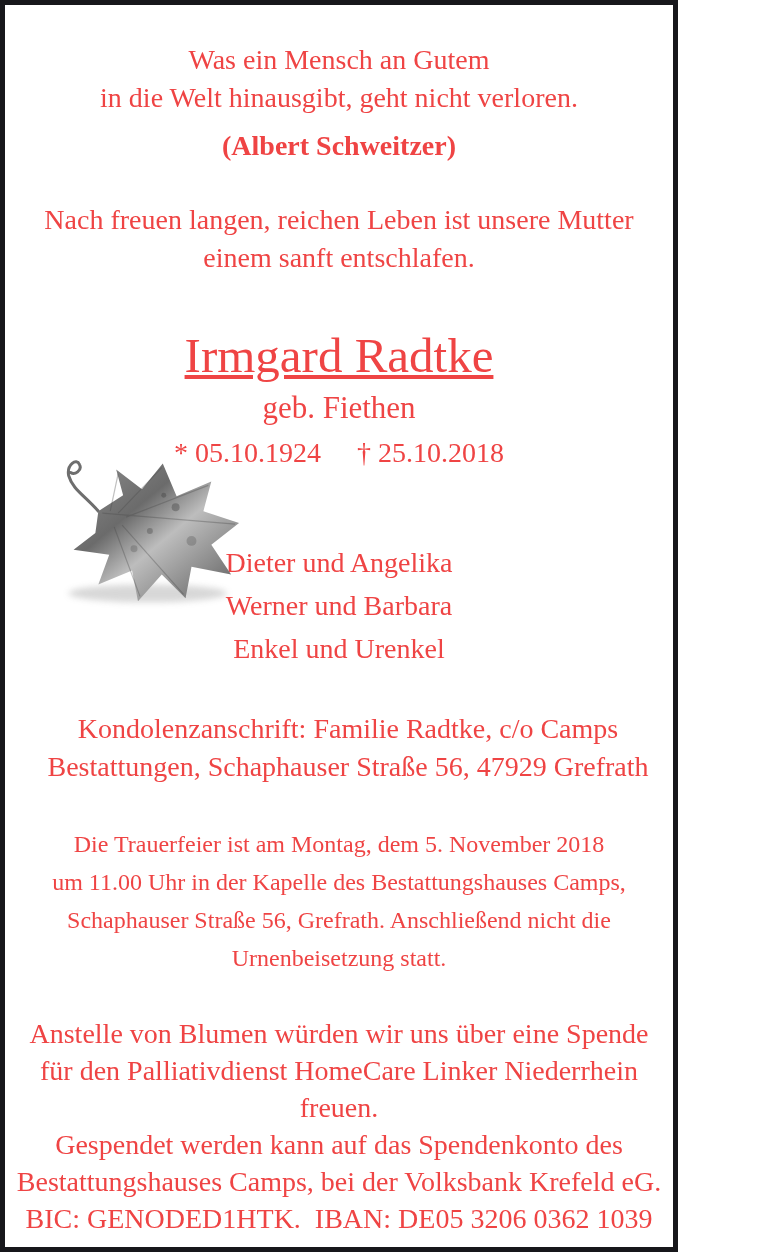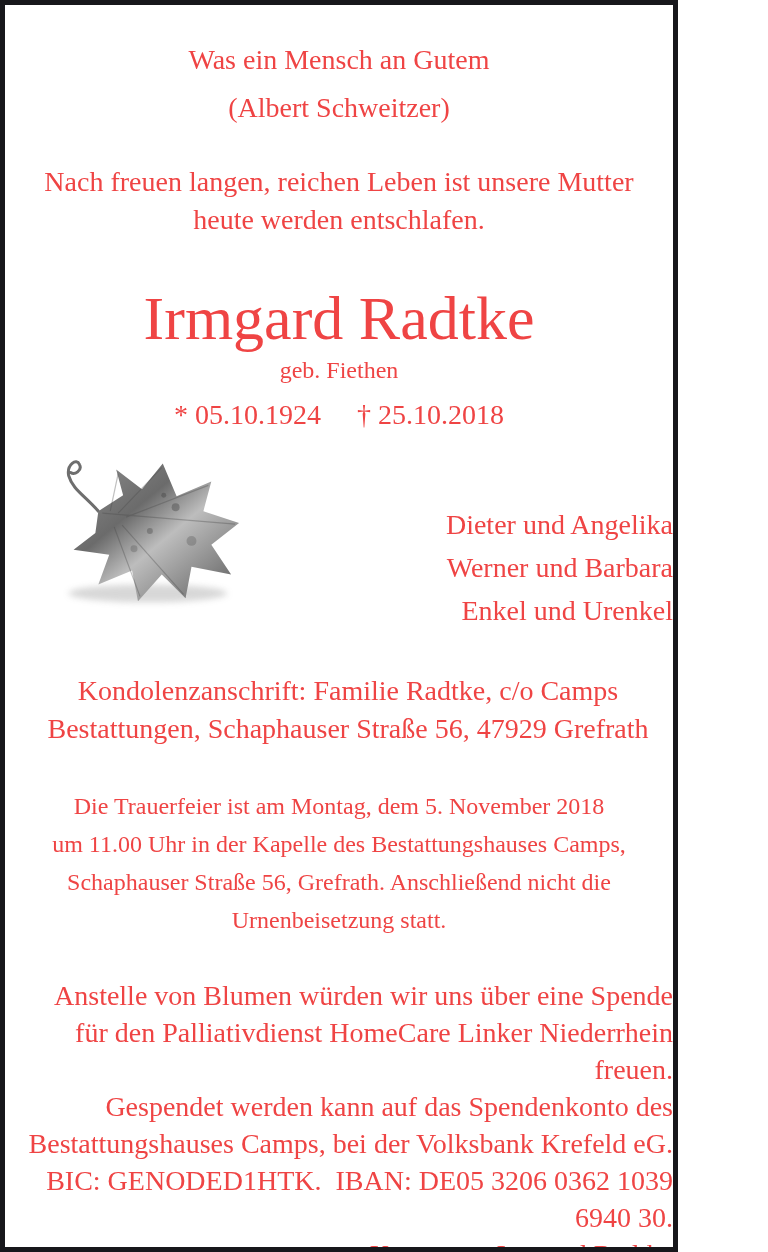--- a/index.html
+++ b/index.html
@@ -14,67 +14,68 @@
     box-sizing: border-box;
     border: 5px solid #17171b;
     background: #ffffff;
     overflow: hidden;
     font-family: "Liberation Serif", "DejaVu Serif", serif;
     color: #ef4444;
     text-align: center;
   }
   .quote-block { padding-top: 36px; }
   .quote-line { font-size: 28px; line-height: 38px; }
-  .quote-attribution { font-size: 28px; line-height: 38px; margin-top: 10px; }
+  .quote-attribution { font-size: 28px; line-height: 38px; margin-top: 10px; font-weight: bold; }
 
   .announcement-block { margin-top: 36px; }
   .announcement-line { font-size: 28px; line-height: 38px; }
 
   .deceased-block { margin-top: 50px; }
-  .deceased-name { font-size: 62px; line-height: 58px; font-weight: normal; margin: 0; }
-  .deceased-maiden { font-size: 24px; line-height: 34px; margin-top: 6px; }
+  .deceased-name { font-size: 49px; line-height: 58px; font-weight: normal; margin: 0; text-decoration: underline; }
+  .deceased-maiden { font-size: 31px; line-height: 34px; margin-top: 6px; }
   .deceased-dates { font-size: 28px; line-height: 36px; margin-top: 10px; }
   .deceased-dates .birth { margin-right: 18px; text-align: center; }
   .deceased-dates .death { margin-left: 18px; }
 
-  .mourners-block { margin-top: 70px; text-align: right; }
+  .mourners-block { margin-top: 70px; }
   .mourner-line { font-size: 28px; line-height: 43px; }
 
   .condolence-block { margin-top: 40px; padding-left: 18px; }
   .condolence-line { font-size: 28px; line-height: 38px; }
 
   .service-block { margin-top: 39px; }
   .service-line { font-size: 24px; line-height: 38px; }
 
   .donation-block { margin-top: 38px; }
-  .donation-line { font-size: 28px; line-height: 37px; text-align: right; }
+  .donation-line { font-size: 28px; line-height: 37px; }
 
   .leaf-wrap {
     position: absolute;
     left: 22px;
     top: 444px;
     width: 218px;
     height: 160px;
     pointer-events: none;
   }
   .leaf-wrap svg { width: 100%; height: 100%; display: block; }
 </style>
 </head>
 <body>
 
 <div class="page">
 
   <div class="quote-block">
     <div class="quote-line">Was ein Mensch an Gutem</div>
+    <div class="quote-line">in die Welt hinausgibt, geht nicht verloren.</div>
     <div class="quote-attribution">(Albert Schweitzer)</div>
   </div>
 
   <div class="announcement-block">
     <div class="announcement-line">Nach freuen langen, reichen Leben ist unsere Mutter</div>
-    <div class="announcement-line">heute werden entschlafen.</div>
+    <div class="announcement-line">einem sanft entschlafen.</div>
   </div>
 
   <div class="deceased-block">
     <h1 class="deceased-name">Irmgard Radtke</h1>
     <div class="deceased-maiden">geb. Fiethen</div>
     <div class="deceased-dates">
       <span class="birth">* 05.10.1924</span><span class="death">† 25.10.2018</span>
     </div>
   </div>
 

